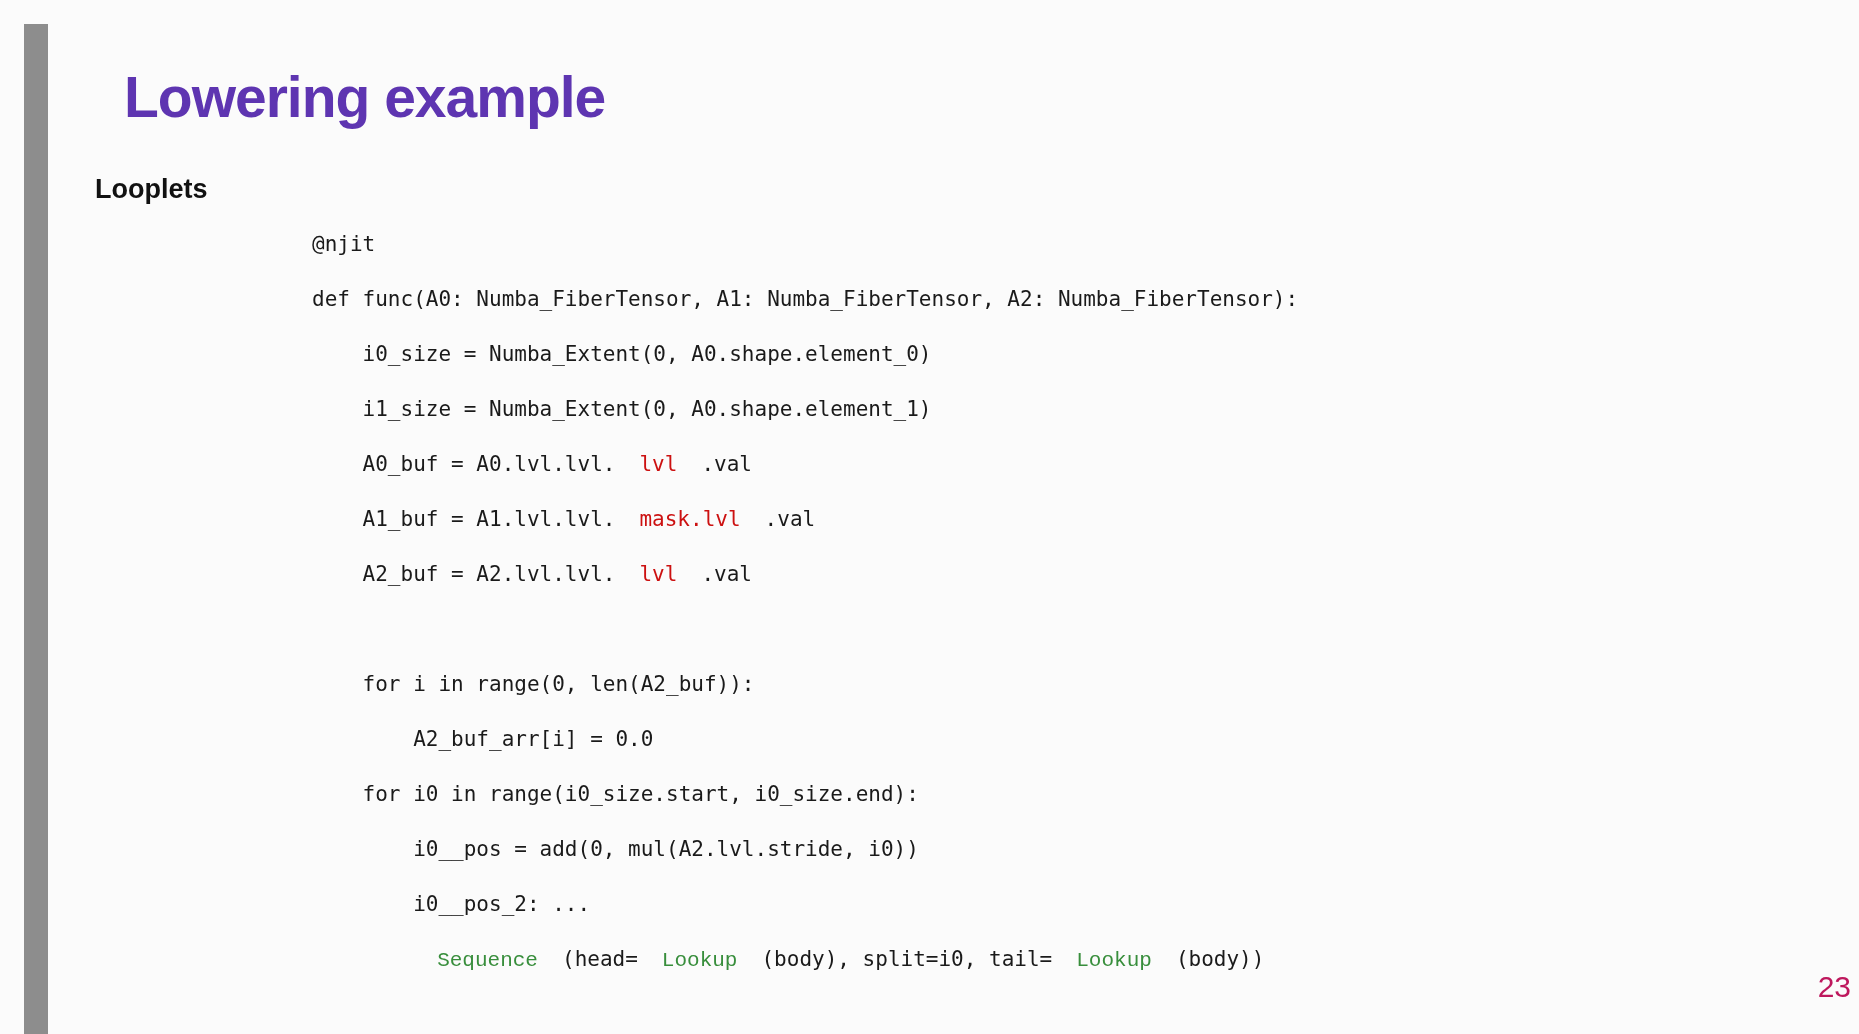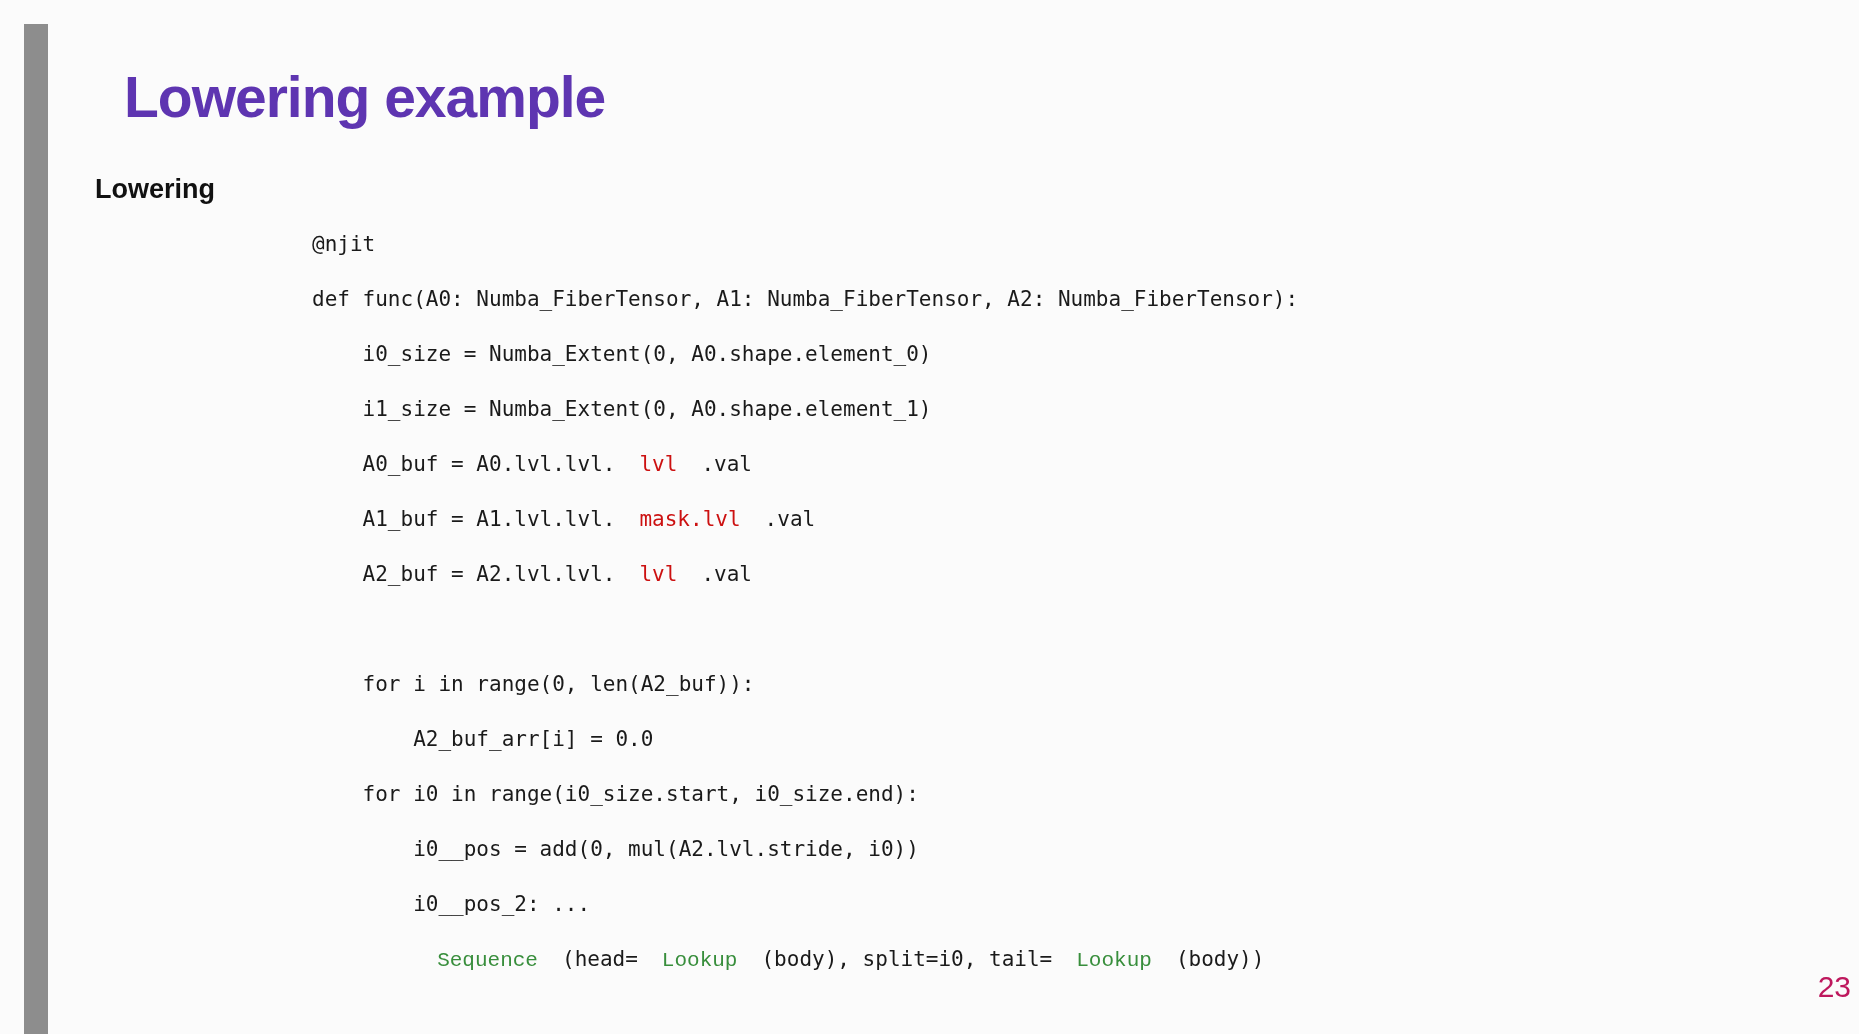--- a/index.html
+++ b/index.html
@@ -70,21 +70,21 @@
 </style>
 </head>
 <body>
 
 <div class="slide">
 
   <div class="edge-left"></div>
 
   <h1 class="title">Lowering example</h1>
 
-  <div class="subtitle">Lowering</div>
+  <div class="subtitle">Looplets</div>
 
   <div class="code"><div><span>@njit</span></div><div><span>def func(A0: Numba_FiberTensor, A1: Numba_FiberTensor, A2: Numba_FiberTensor):</span></div><div><span>    i0_size = Numba_Extent(0, A0.shape.element_0)</span></div><div><span>    i1_size = Numba_Extent(0, A0.shape.element_1)</span></div><div><span>    A0_buf = A0.lvl.lvl.</span><span class="red">lvl</span><span>.val</span></div><div><span>    A1_buf = A1.lvl.lvl.</span><span class="red">mask.lvl</span><span>.val</span></div><div><span>    A2_buf = A2.lvl.lvl.</span><span class="red">lvl</span><span>.val</span></div><div>&nbsp;</div><div><span>    for i in range(0, len(A2_buf)):</span></div><div><span>        A2_buf_arr[i] = 0.0</span></div><div><span>    for i0 in range(i0_size.start, i0_size.end):</span></div><div><span>        i0__pos = add(0, mul(A2.lvl.stride, i0))</span></div><div><span>        i0__pos_2: ...</span></div><div><span>        </span><span class="green">Sequence</span><span>(head=</span><span class="green">Lookup</span><span>(body), split=i0, tail=</span><span class="green">Lookup</span><span>(body))</span></div><div>&nbsp;</div><div><span>    return A2</span></div></div>
 
   <div class="page-number">23</div>
 
   <div class="progress-bar"></div>
 
 </div>
 
 </body></html>

